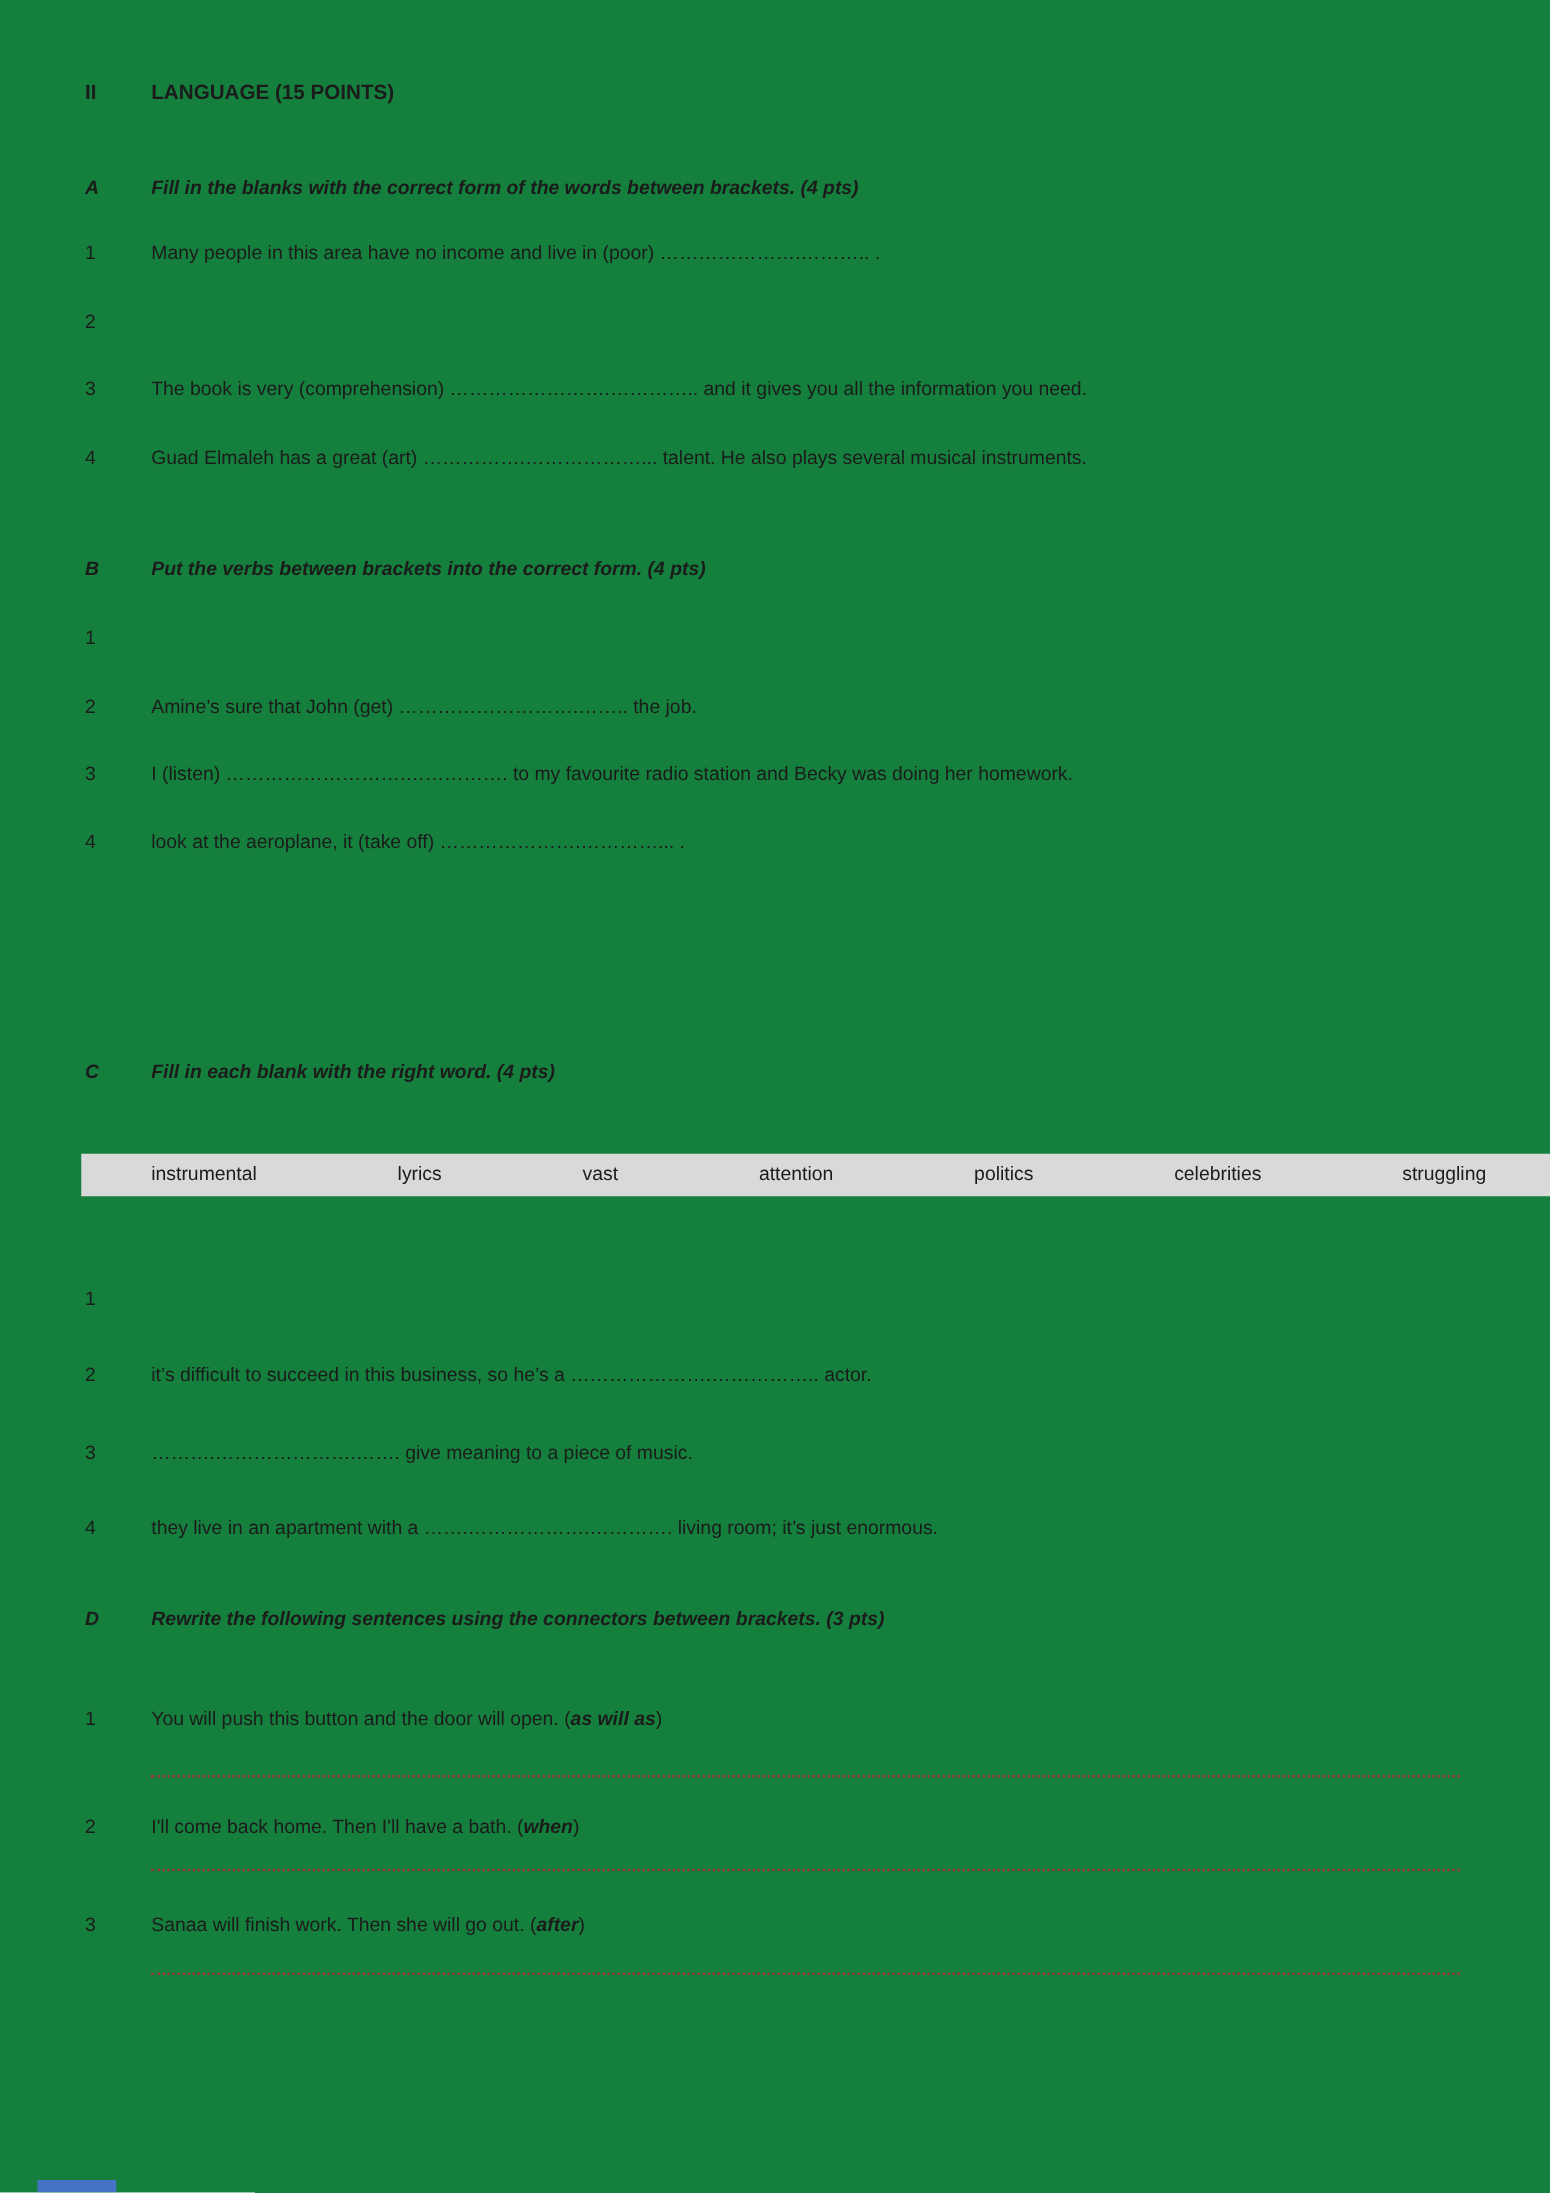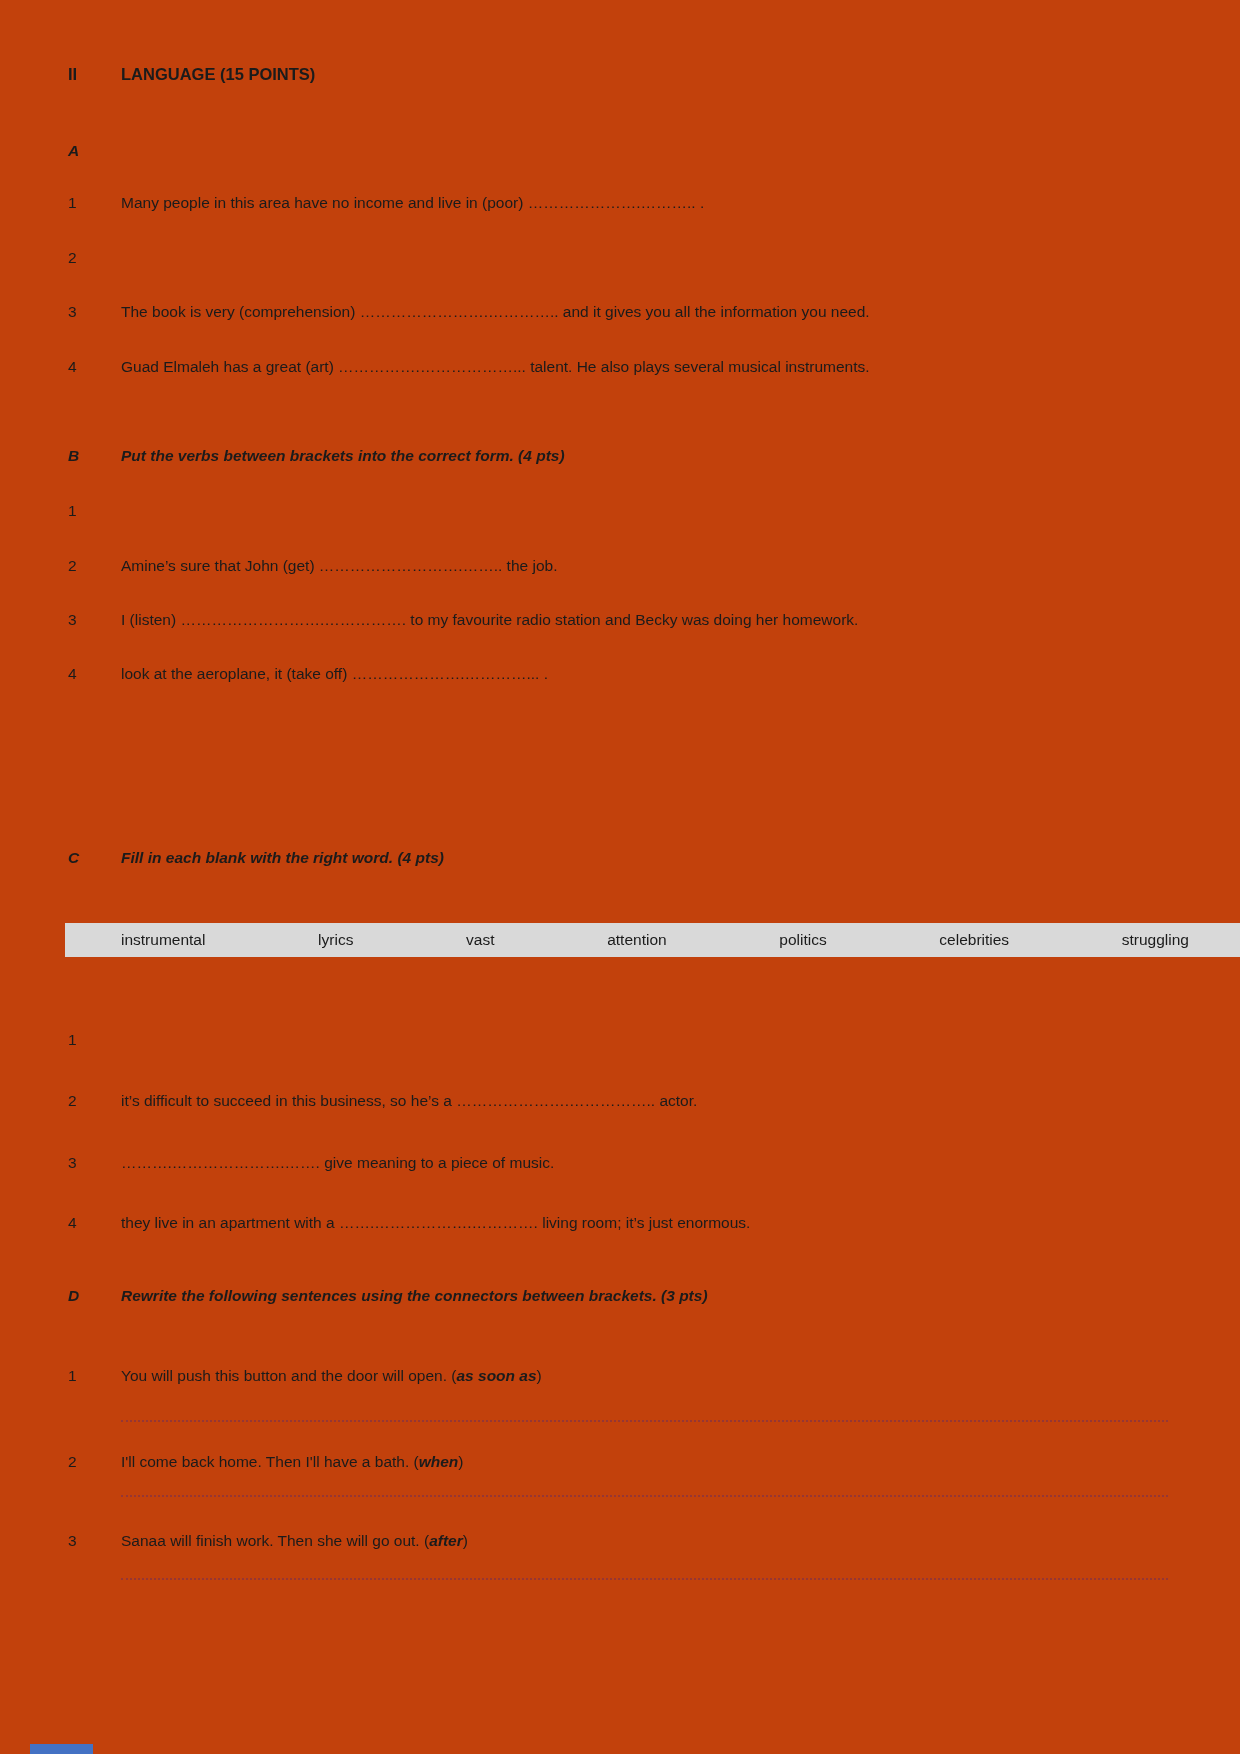--- a/index.html
+++ b/index.html
@@ -4,21 +4,21 @@
 <style>
   * { margin:0; padding:0; box-sizing:border-box; }
   html,body { background:#ffffff; }
   body {
     width:1240px; height:1754px;
     font-family:"Liberation Sans", sans-serif;
     color:#1b1b1b;
   }
   .page {
     position:relative; width:1240px; height:1754px;
-    background:#c2410c; overflow:hidden;
+    background:#15803d; overflow:hidden;
   }
   .row {
     position:absolute; left:68px; right:40px;
     display:flex; align-items:baseline;
     font-size:15.5px; line-height:1.25;
     white-space:nowrap;
   }
   .marker { width:53px; flex:none; }
   .title-row { font-weight:bold; font-size:16.5px; }
   .sec-heading { font-weight:bold; font-style:italic; }
@@ -44,20 +44,21 @@
 
 <div class="page">
 
   <div class="row title-row" style="top:64px">
     <span class="marker">II</span>
     <span>LANGUAGE (15 POINTS)</span>
   </div>
 
   <div class="row sec-heading" style="top:141px">
     <span class="marker">A</span>
+    <span>Fill in the blanks with the correct form of the words between brackets. (4 pts)</span>
   </div>
   <div class="row" style="top:193px">
     <span class="marker">1</span>
     <span class="item-text">Many people in this area have no income and live in (poor) ………………….……….. .</span>
   </div>
   <div class="row" style="top:248px">
     <span class="marker">2</span>
   </div>
   <div class="row" style="top:302px">
     <span class="marker">3</span>
@@ -119,21 +120,21 @@
     <span class="item-text">they live in an apartment with a …….……………….………….  living room; it’s just enormous.</span>
   </div>
 
   <div class="row sec-heading" style="top:1286px">
     <span class="marker">D</span>
     <span>Rewrite the following sentences using the connectors between brackets. (3 pts)</span>
   </div>
 
   <div class="row" style="top:1366px">
     <span class="marker">1</span>
-    <span class="item-text"><span>You will push this button and the door will open. (</span><span class="connector">as soon as</span><span>)</span></span>
+    <span class="item-text"><span>You will push this button and the door will open. (</span><span class="connector">as will as</span><span>)</span></span>
   </div>
   <div class="answer-line" style="top:1420px"></div>
 
   <div class="row" style="top:1452px">
     <span class="marker">2</span>
     <span class="item-text"><span>I'll come back home. Then I'll have a bath. (</span><span class="connector">when</span><span>)</span></span>
   </div>
   <div class="answer-line" style="top:1495px"></div>
 
   <div class="row" style="top:1531px">

